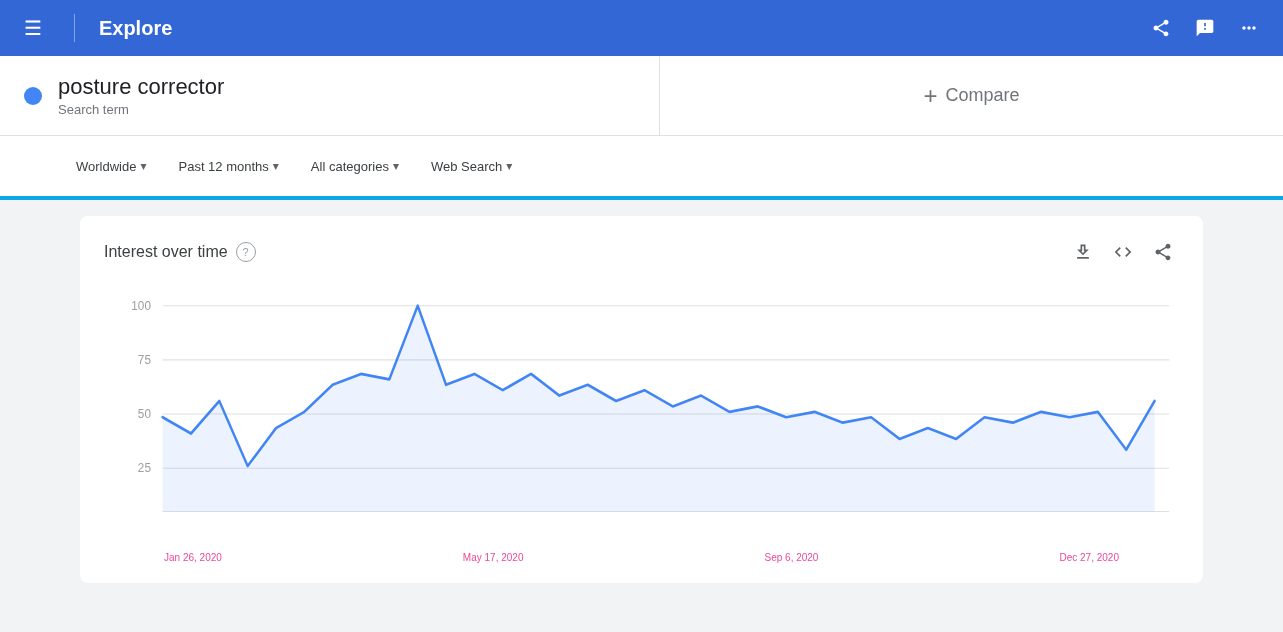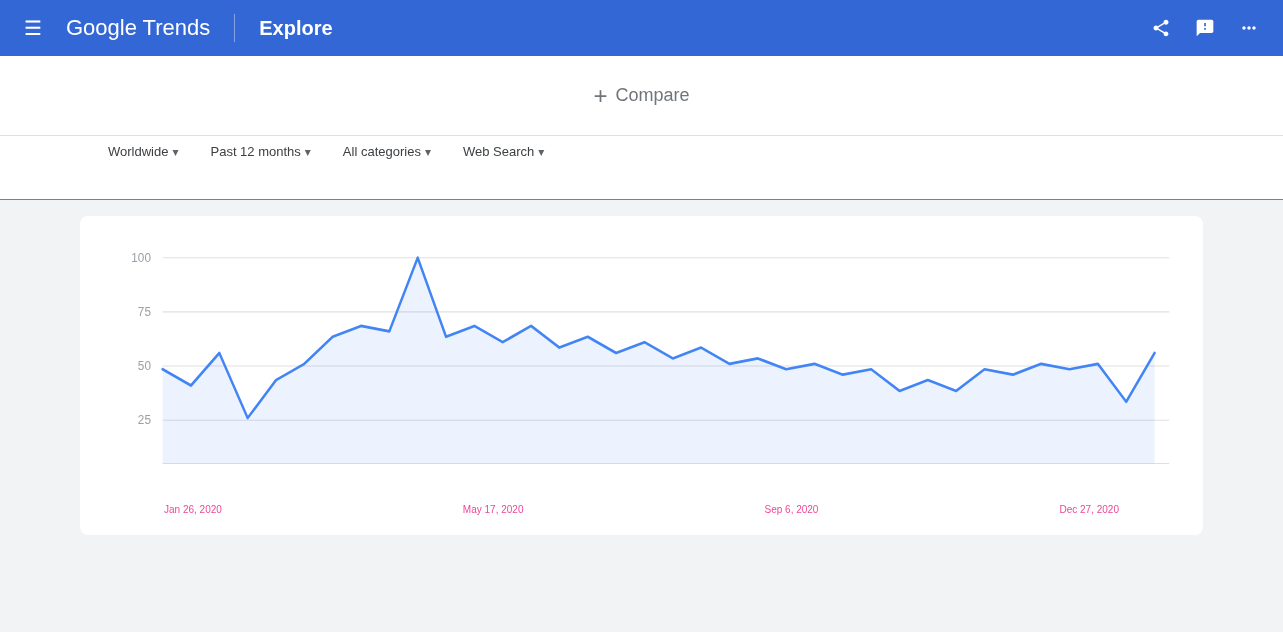--- a/index.html
+++ b/index.html
@@ -107,24 +107,24 @@
     }
     .compare-text {
       font-size: 18px;
       color: #70757a;
       text-align: center;
     }
 
     
     .filter-bar {
       background: white;
-      border-bottom: 1px solid #0ea5e9;
-      display: flex;
-      align-items: flex-start;
-      padding: 0 96px;
+      border-bottom: 4px solid #0ea5e9;
+      display: flex;
+      align-items: center;
+      padding: 0 64px;
       height: 64px;
       gap: 8px;
     }
     .filter-btn {
       display: flex;
       align-items: center;
       gap: 4px;
       padding: 8px 12px;
       border: none;
       background: transparent;
@@ -211,23 +211,20 @@
       padding: 4px 60px 0 60px;
       font-size: 10px;
       color: #ec4899;
     }
   </style>
 </head>
 <body>
 
 <div class="header">
   <span class="header-menu-icon">☰</span>
-  <div class="header-logo">
-    <span>Google Trends</span>
-  </div>
   <div class="header-divider"></div>
   <span class="header-explore">Explore</span>
   <div class="header-spacer"></div>
   <div class="header-icons">
     <div class="header-icon-btn">
       <svg width="20" height="20" viewBox="0 0 24 24" fill="white">
         <path d="M18 16.08c-.76 0-1.44.3-1.96.77L8.91 12.7c.05-.23.09-.46.09-.7s-.04-.47-.09-.7l7.05-4.11c.54.5 1.25.81 2.04.81 1.66 0 3-1.34 3-3s-1.34-3-3-3-3 1.34-3 3c0 .24.04.47.09.7L8.04 9.81C7.5 9.31 6.79 9 6 9c-1.66 0-3 1.34-3 3s1.34 3 3 3c.79 0 1.5-.31 2.04-.81l7.12 4.16c-.05.21-.08.43-.08.65 0 1.61 1.31 2.92 2.92 2.92s2.92-1.31 2.92-2.92-1.31-2.92-2.92-2.92z"></path>
       </svg>
     </div>
     <div class="header-icon-btn">
@@ -237,20 +234,27 @@
     </div>
     <div class="header-icon-btn">
       <svg width="20" height="20" viewBox="0 0 24 24" fill="white">
         <path d="M6 10c-1.1 0-2 .9-2 2s.9 2 2 2 2-.9 2-2-.9-2-2-2zm12 0c-1.1 0-2 .9-2 2s.9 2 2 2 2-.9 2-2-.9-2-2-2zm-6 0c-1.1 0-2 .9-2 2s.9 2 2 2 2-.9 2-2-.9-2-2-2z"></path>
       </svg>
     </div>
   </div>
 </div>
 
 <div class="search-area">
+  <div class="search-term-section">
+    <div class="blue-dot"></div>
+    <div class="term-info">
+      <div class="term-name">posture corrector</div>
+      <div class="term-type">Search term</div>
+    </div>
+  </div>
   <div class="compare-section">
     <span class="compare-plus">+</span>
     <span class="compare-text">Compare</span>
   </div>
 </div>
 
 <div class="filter-bar">
   <button class="filter-btn">
     <span>Worldwide</span>
     <span class="filter-chevron">▾</span>
@@ -264,20 +268,45 @@
     <span class="filter-chevron">▾</span>
   </button>
   <button class="filter-btn">
     <span>Web Search</span>
     <span class="filter-chevron">▾</span>
   </button>
 </div>
 
 <div class="main-content">
   <div class="chart-card">
+    <div class="chart-header">
+      <div class="chart-title-area">
+        <span class="chart-title">Interest over time</span>
+        <div class="chart-help">
+          <span>?</span>
+        </div>
+      </div>
+      <div class="chart-actions">
+        <div class="chart-action-btn">
+          <svg width="20" height="20" viewBox="0 0 24 24" fill="#5f6368">
+            <path d="M19 9h-4V3H9v6H5l7 7 7-7zm-8 2V5h2v6h1.17L12 13.17 9.83 11H11zm-6 7h14v2H5z"></path>
+          </svg>
+        </div>
+        <div class="chart-action-btn">
+          <svg width="20" height="20" viewBox="0 0 24 24" fill="#5f6368">
+            <path d="M9.4 16.6L4.8 12l4.6-4.6L8 6l-6 6 6 6 1.4-1.4zm5.2 0l4.6-4.6-4.6-4.6L16 6l6 6-6 6-1.4-1.4z"></path>
+          </svg>
+        </div>
+        <div class="chart-action-btn">
+          <svg width="20" height="20" viewBox="0 0 24 24" fill="#5f6368">
+            <path d="M18 16.08c-.76 0-1.44.3-1.96.77L8.91 12.7c.05-.23.09-.46.09-.7s-.04-.47-.09-.7l7.05-4.11c.54.5 1.25.81 2.04.81 1.66 0 3-1.34 3-3s-1.34-3-3-3-3 1.34-3 3c0 .24.04.47.09.7L8.04 9.81C7.5 9.31 6.79 9 6 9c-1.66 0-3 1.34-3 3s1.34 3 3 3c.79 0 1.5-.31 2.04-.81l7.12 4.16c-.05.21-.08.43-.08.65 0 1.61 1.31 2.92 2.92 2.92s2.92-1.31 2.92-2.92-1.31-2.92-2.92-2.92z"></path>
+          </svg>
+        </div>
+      </div>
+    </div>
 
     <div class="chart-container">
       <svg class="trend-chart" viewBox="0 0 1100 240" preserveAspectRatio="none">
 
         <line x1="60" y1="20" x2="1090" y2="20" stroke="#e0e0e0" stroke-width="1"></line>
         <line x1="60" y1="70" x2="1090" y2="70" stroke="#e0e0e0" stroke-width="1"></line>
         <line x1="60" y1="120" x2="1090" y2="120" stroke="#e0e0e0" stroke-width="1"></line>
         <line x1="60" y1="170" x2="1090" y2="170" stroke="#e0e0e0" stroke-width="1"></line>
         <line x1="60" y1="210" x2="1090" y2="210" stroke="#e0e0e0" stroke-width="1"></line>
 

